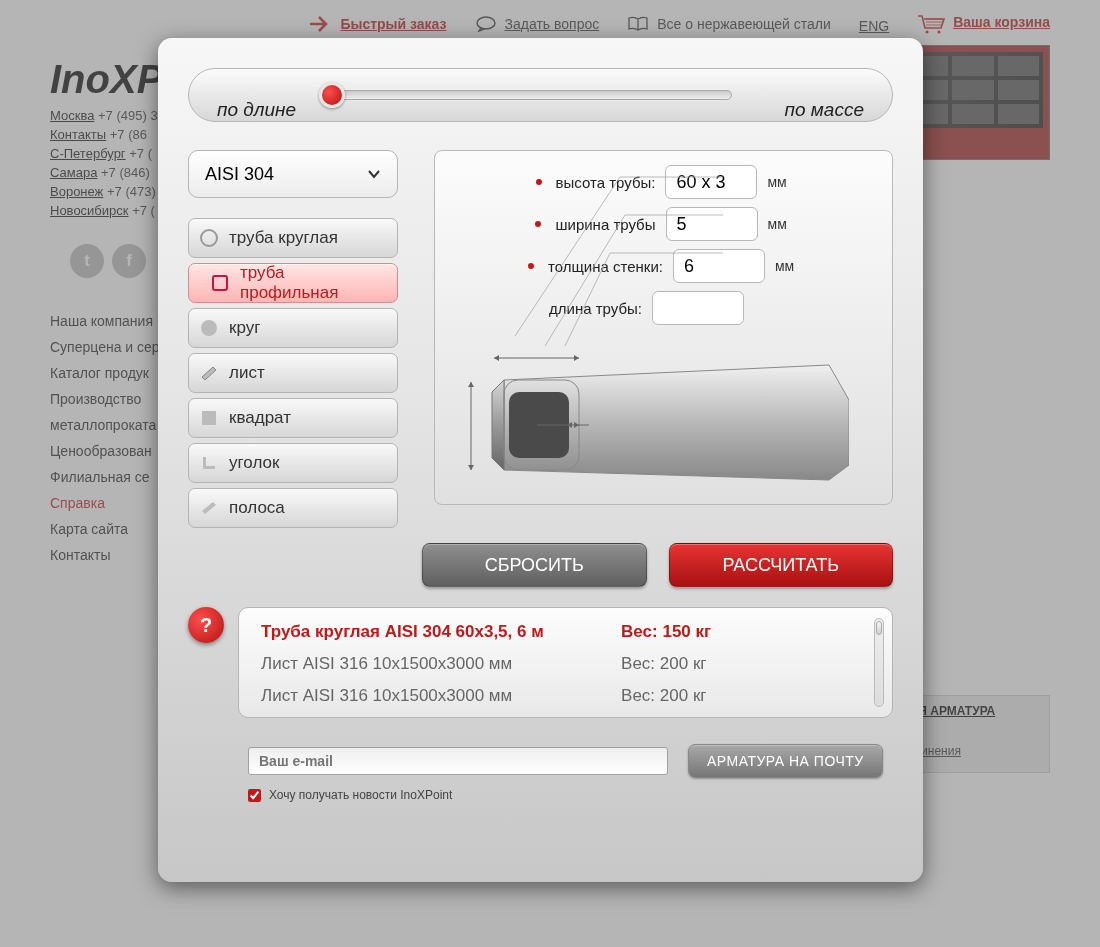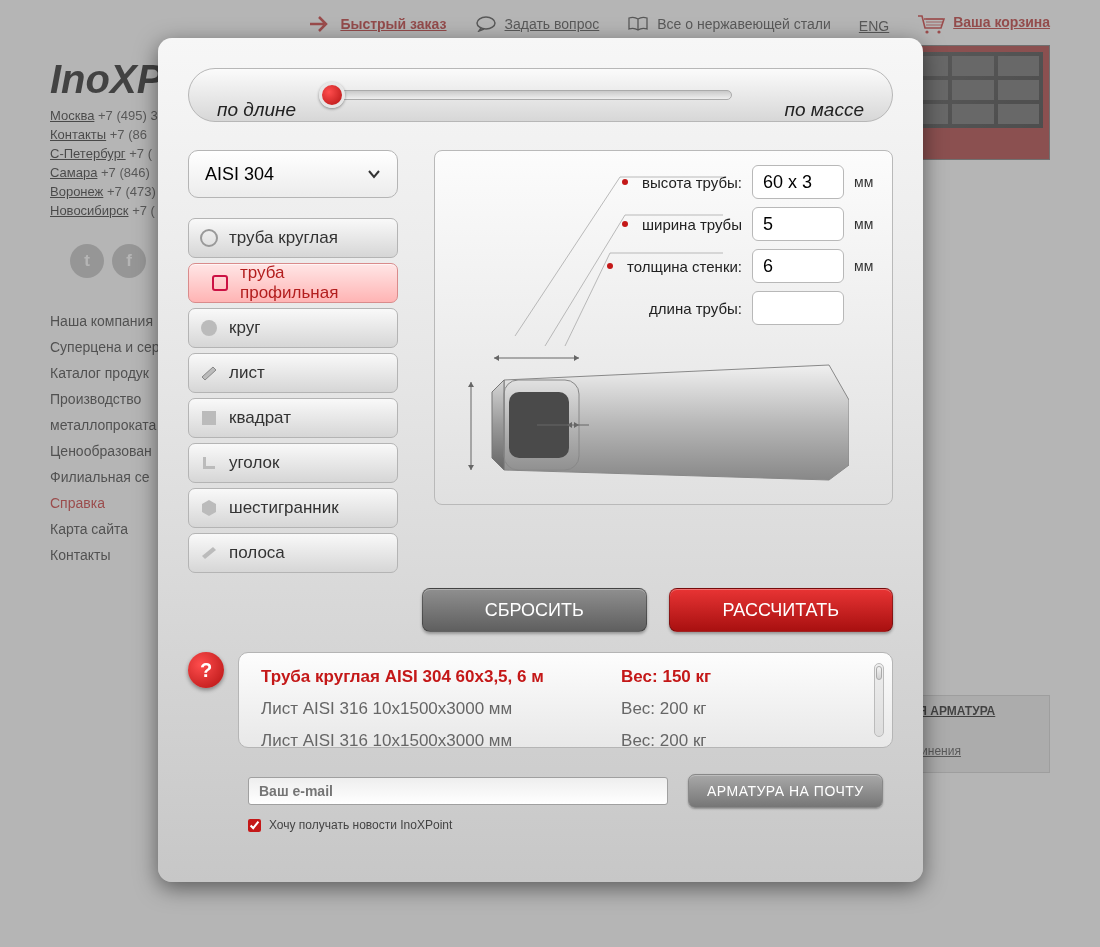--- a/index.html
+++ b/index.html
@@ -170,21 +170,21 @@
     background: linear-gradient(#fcfcfc,#e0e0e0);
     padding: 14px 14px 14px 14px;
     position: relative;
     height: 355px;
   }
   .param-row {
     display: flex;
     align-items: center;
     gap: 10px;
     margin-bottom: 8px;
-    justify-content: flex-end;
+    justify-content: center;
   }
   .param-row .dot { width:6px;height:6px;border-radius:50%;background:#c41818;display:inline-block;margin-right:4px;}
   .param-row label { font-size: 15px; color: #222; }
   .param-row input {
     width: 92px;
     height: 34px;
     border: 1px solid #b8b8b8;
     border-radius: 6px;
     padding: 0 10px;
     font-size: 18px;
@@ -241,21 +241,21 @@
     color: #fff;
     display: flex; align-items: center; justify-content: center;
     font-weight: bold;
     font-size: 20px;
     box-shadow: 0 2px 4px rgba(0,0,0,0.4);
     cursor: pointer;
     flex-shrink: 0;
   }
   .result-box {
     flex: 1;
-    height: 96px;
+    height: 111px;
     border: 1px solid #b5b5b5;
     border-radius: 10px;
     background: linear-gradient(#fdfdfd,#e8e8e8);
     padding: 14px 28px 14px 22px;
     position: relative;
     overflow: hidden;
   }
   .result-line {
     display: flex;
     justify-content: space-between;
@@ -491,28 +491,20 @@
         <span class="icon">
             <svg width="20" height="20">
               <path d="M4 4v12h12v-3H7V4z" fill="#bbb"></path>
             </svg>
           </span>
         <span>уголок</span>
       </div>
       <div class="profile-btn">
         <span class="icon">
             <svg width="20" height="20">
-              <polygon points="10,2 17,6 17,14 10,18 3,14 3,6" fill="#bbb"></polygon>
-            </svg>
-          </span>
-        <span>шестигранник</span>
-      </div>
-      <div class="profile-btn">
-        <span class="icon">
-            <svg width="20" height="20">
               <path d="M3 13 L14 4 L17 7 L6 16 Z" fill="#bbb"></path>
             </svg>
           </span>
         <span>полоса</span>
       </div>
     </div>
 
     <div class="diagram-col">
       <div class="param-row">
         <span class="dot"></span>

